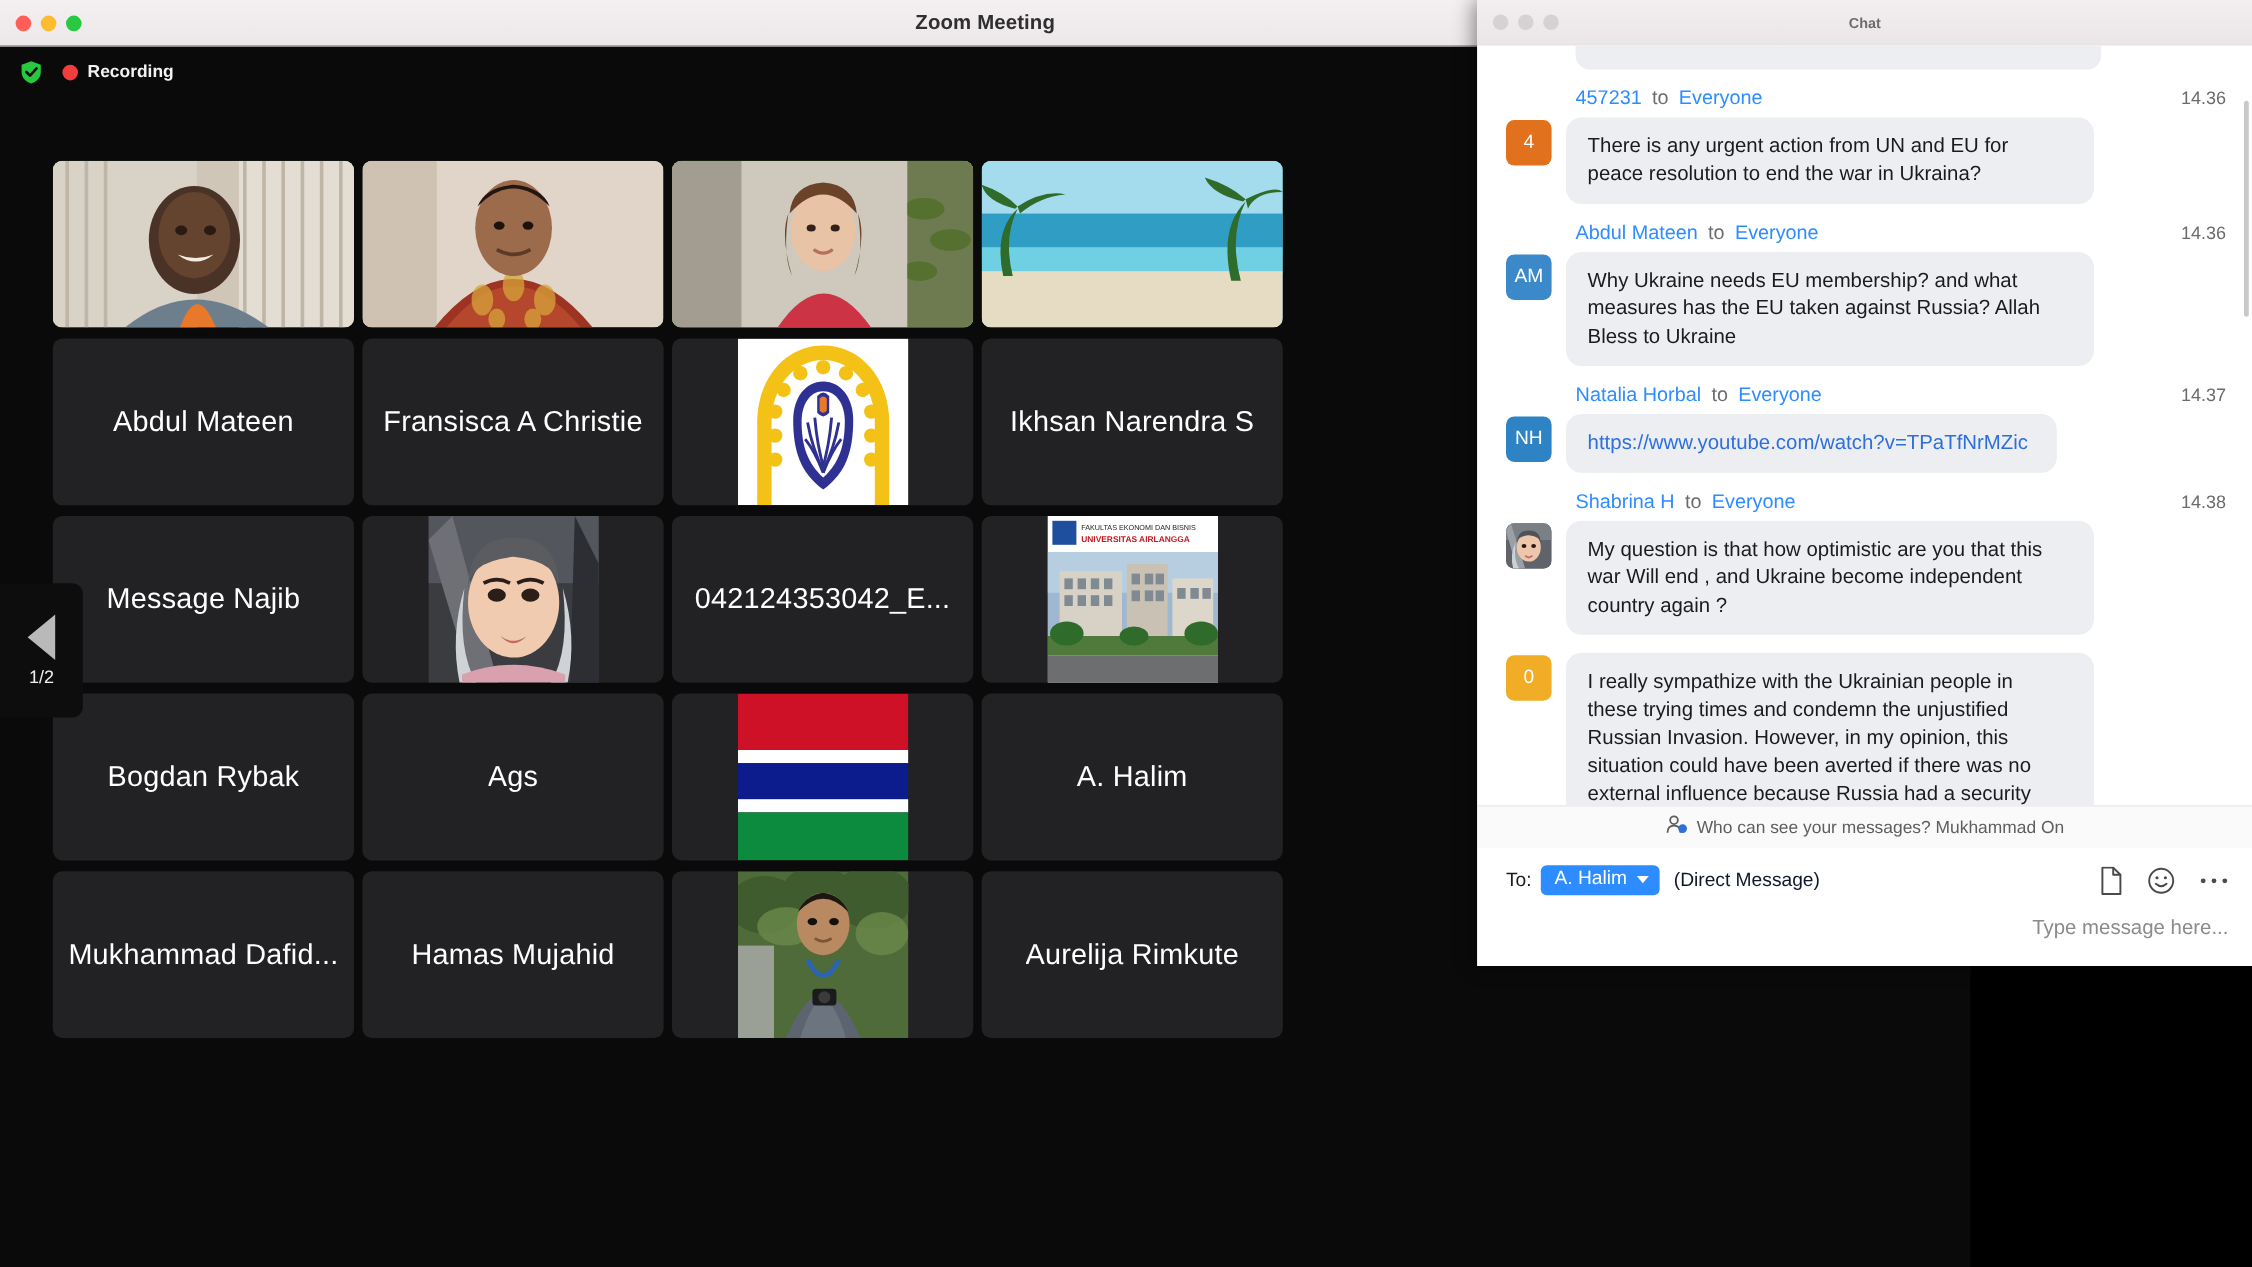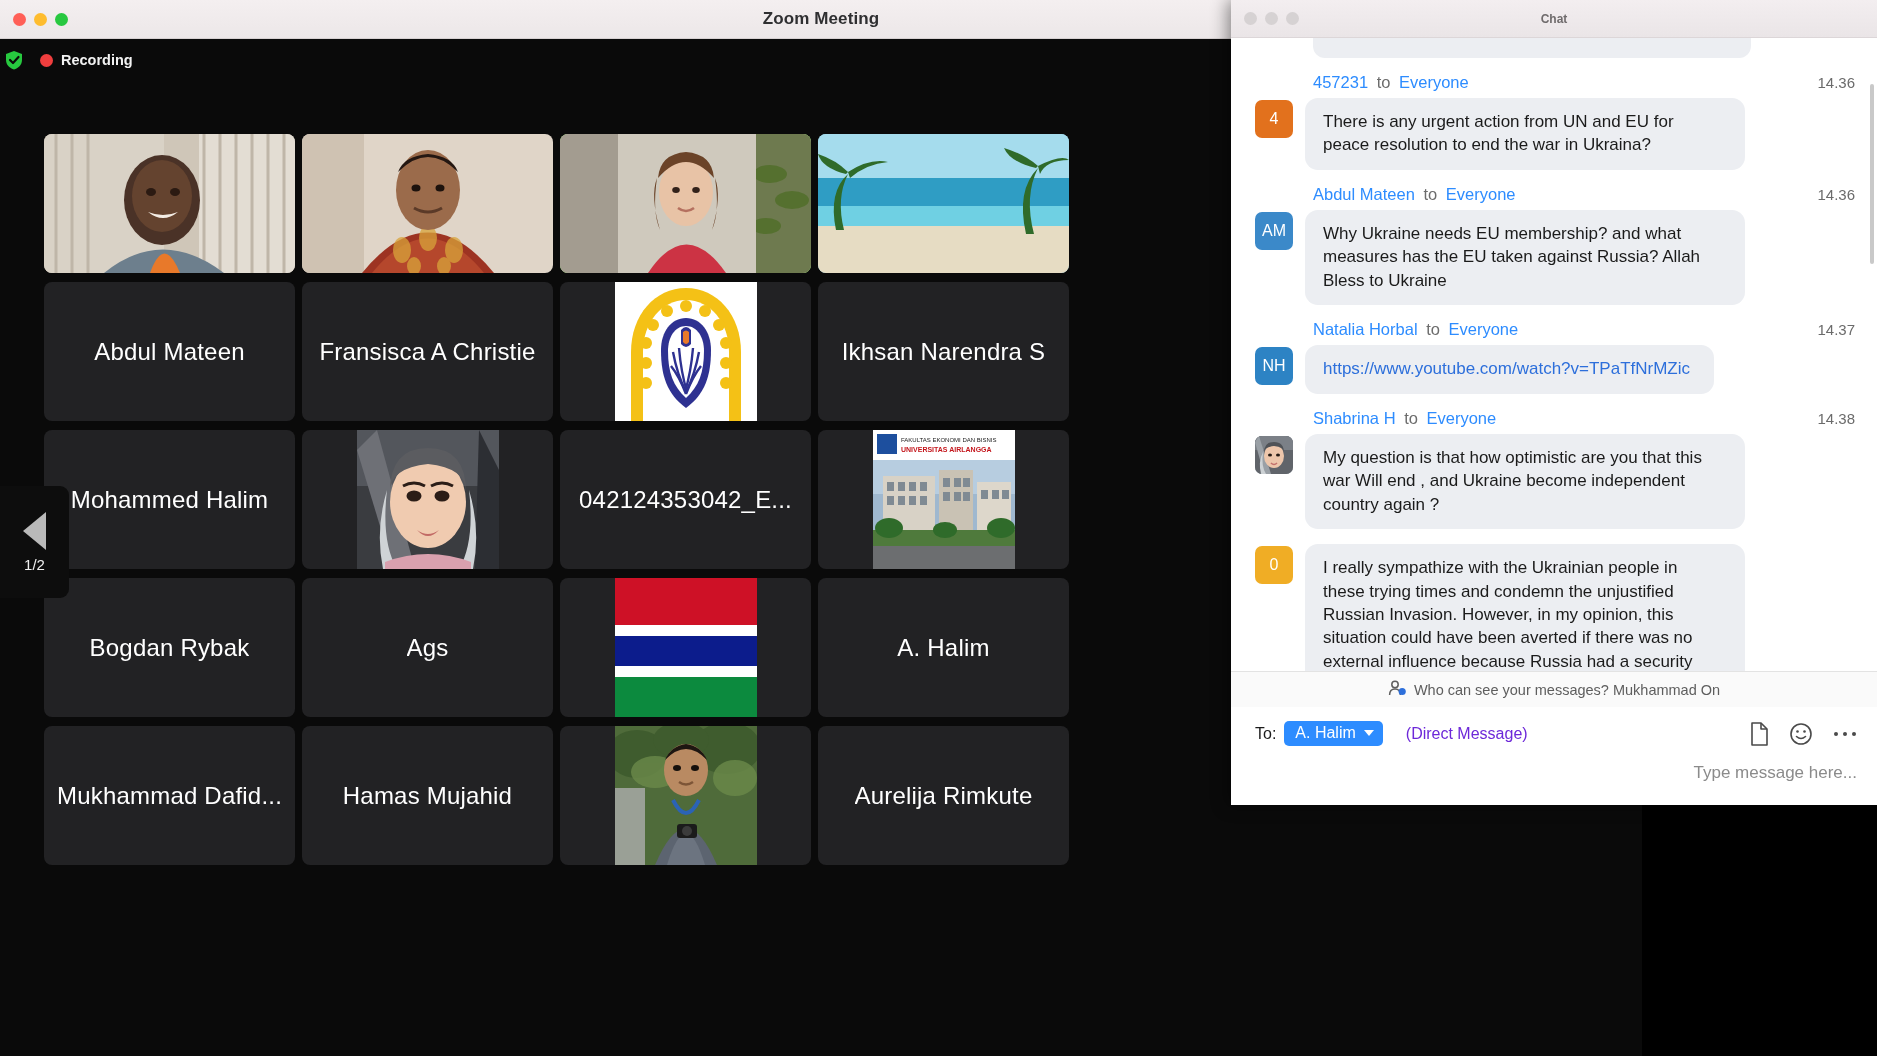--- a/index.html
+++ b/index.html
@@ -25,21 +25,21 @@
   .tl.yellow { background: #febc2e; }
   .tl.green { background: #28c840; }
   .win-title {
     position: absolute; left: 0; right: 0; text-align: center;
     font-size: 17px; font-weight: bold; color: #2f2f31; letter-spacing: .1px;
   }
 
   .meeting-body { position: relative; width: 1642px; height: 1017px; background: #0a0a0a; }
 
   
-  .status-strip { position: absolute; left: 0; top: 0; height: 42px; width: 100%; display: flex; align-items: center; padding-left: 3px; }
+  .status-strip { position: absolute; left: 0; top: 0; height: 42px; width: 100%; display: flex; align-items: center; padding-left: 15px; }
   .shield {
     width: 22px; height: 22px; position: relative; display: inline-flex;
     align-items: center; justify-content: center;
   }
   .recording-wrap { display: flex; align-items: center; gap: 8px; margin-left: 15px; }
   .rec-dot { width: 13px; height: 13px; border-radius: 50%; background: #f03e3e; }
   .rec-label { font-size: 14.5px; color: #f2f2f2; font-weight: bold; }
 
   
   .grid {
@@ -132,21 +132,21 @@
     font-size: 14.5px; color: #5e5e5e;
   }
   .chat-compose { flex: 0 0 auto; padding: 14px 20px 22px 24px; background: #fff; }
   .compose-top { display: flex; align-items: center; gap: 8px; }
   .to-label { font-size: 16px; color: #1b1b1b; }
   .to-pill {
     background: #2d8cff; color: #fff; font-size: 16px; border-radius: 5px;
     padding: 3px 9px 4px 11px; display: inline-flex; align-items: center; gap: 8px;
   }
   .caret-down { width: 0; height: 0; border-left: 5px solid transparent; border-right: 5px solid transparent; border-top: 6px solid #fff; }
-  .dm-note { color: #6d28d9; font-size: 16px; margin-left: 15px; }
+  .dm-note { color: #0f172a; font-size: 16px; margin-left: 4px; }
   .compose-icons { margin-left: auto; display: flex; align-items: center; gap: 20px; }
   .ci { color: #4a4a4a; display: inline-flex; }
   .compose-input { margin-top: 17px; font-size: 17px; color: #8b8b8b; text-align: right; }
 
   .chat-scrollbar {
     position: absolute; right: 3px; top: 46px; width: 4px; height: 180px;
     background: #c9c9c9; border-radius: 2px;
   }
 </style>
 </head>
@@ -304,21 +304,21 @@
               <path d="M66 48 Q71 42 76 48 L76 62 Q71 68 66 62 Z" fill="#2e3191"></path>
               <path d="M68 50 Q71 47 74 50 L74 60 Q71 64 68 60 Z" fill="#e8792a"></path>
             </g>
           </svg>
         </div>
         <div class="tile">
           <span class="tname">Ikhsan Narendra S</span>
         </div>
 
         <div class="tile">
-          <span class="tname">Mohammed Halim</span>
+          <span class="tname">Message Najib</span>
         </div>
         <div class="tile">
           <svg class="avatar-img" viewBox="0 0 142 139" preserveAspectRatio="xMidYMid slice">
             <rect width="142" height="139" fill="#3a3c40"></rect>
             <rect x="0" y="0" width="142" height="56" fill="#53565c"></rect>
             <path d="M20 0 L58 139 L36 139 L0 20 Z" fill="#6e7076"></path>
             <path d="M122 0 L142 40 L142 139 L118 139 Z" fill="#2c2e33"></path>
             <ellipse cx="71" cy="72" rx="38" ry="46" fill="#f0cbb0"></ellipse>
             <path d="M33 62 Q33 18 71 18 Q109 18 109 62 Q109 38 71 34 Q33 38 33 62 Z" fill="#5b5c60"></path>
             <path d="M30 60 Q24 112 40 139 L26 139 Q18 100 30 60 Z" fill="#cfd3d6"></path>

